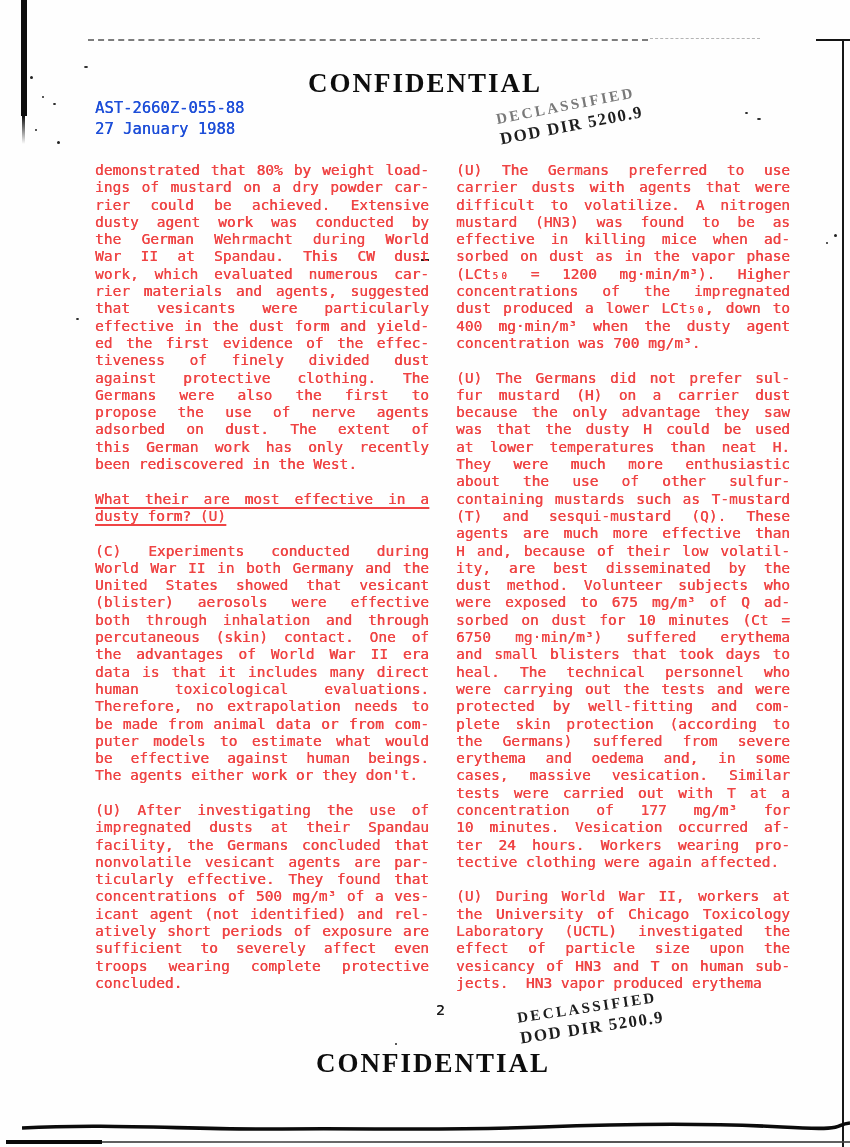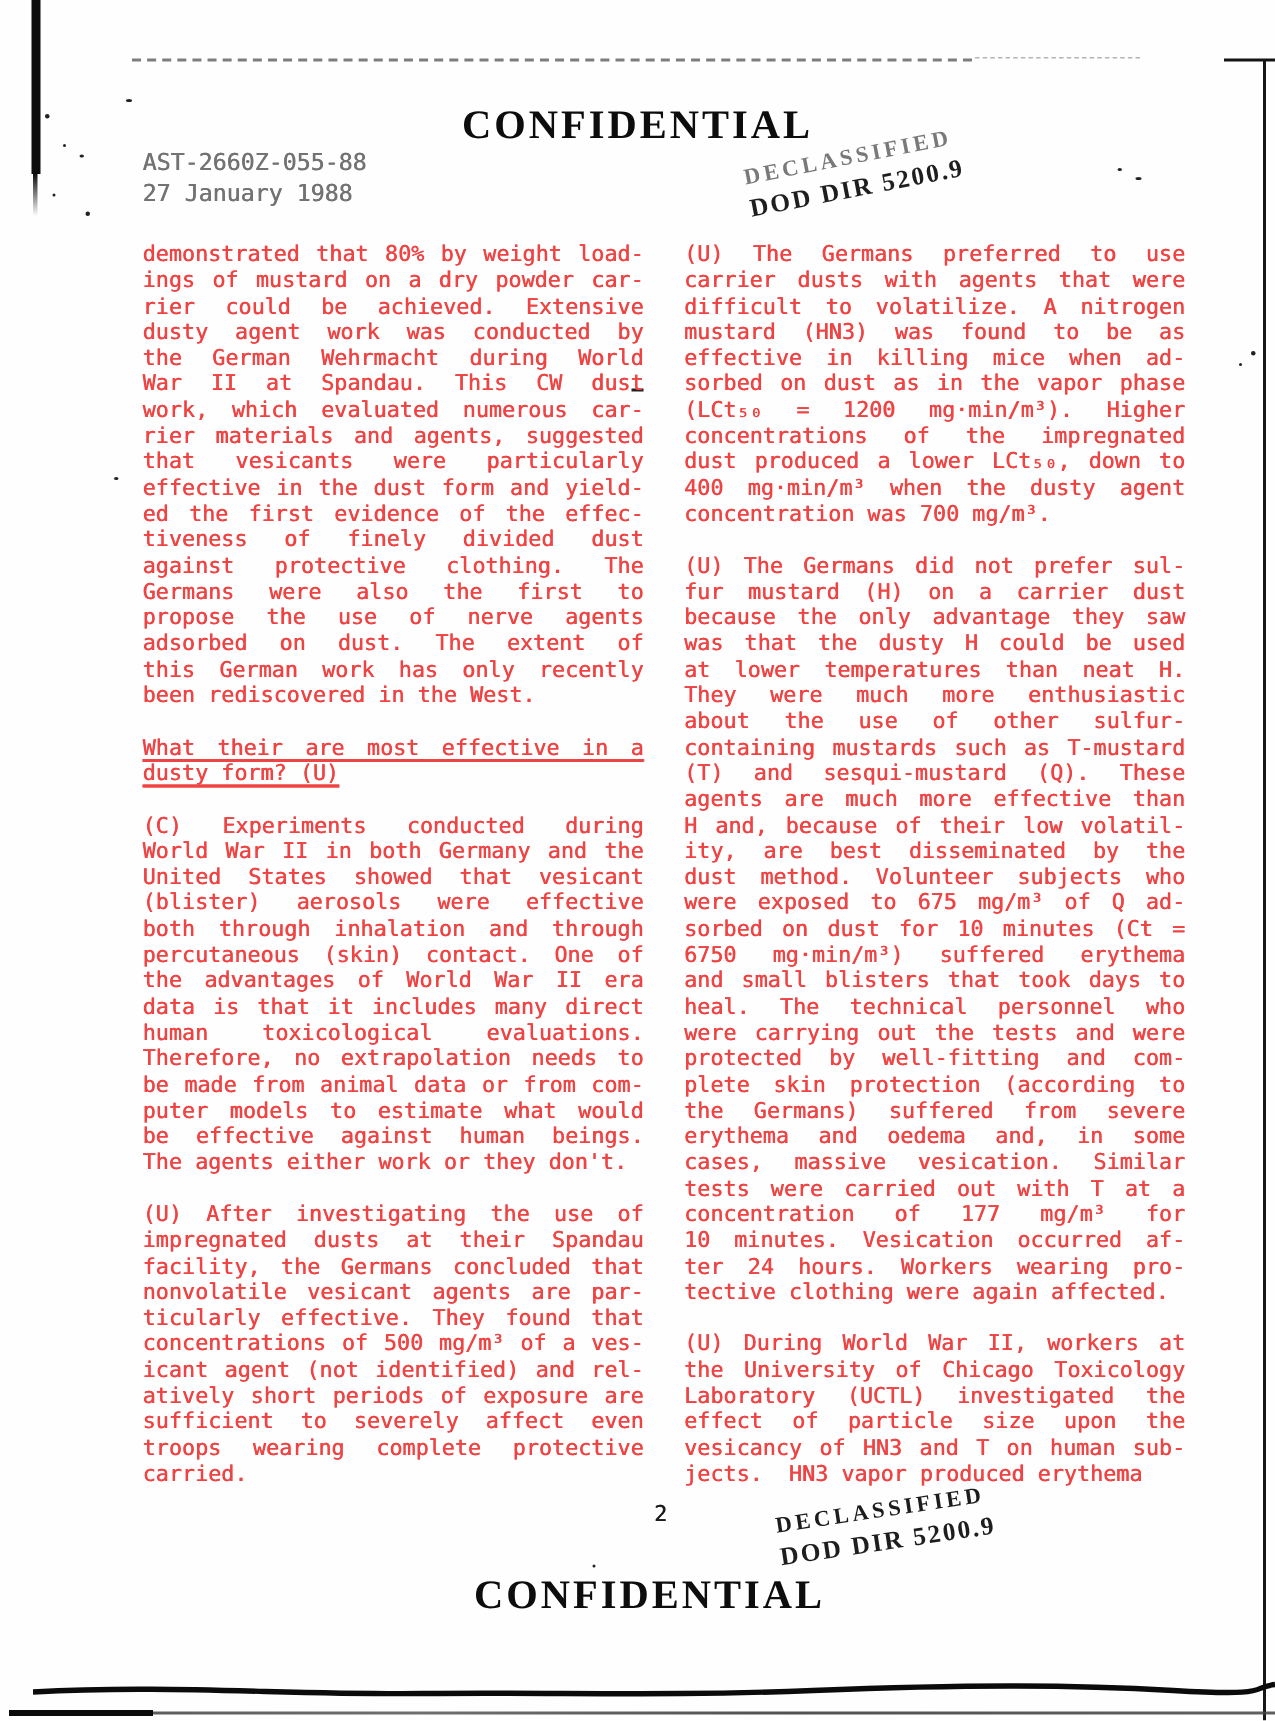--- a/index.html
+++ b/index.html
@@ -23,21 +23,21 @@
   .speck{position:absolute;background:#222;border-radius:50%;}
   .speck.dash{border-radius:0;}
 
   
   .classification{position:absolute;left:0;width:100%;text-align:center;
     font-family:Liberation Serif, serif;font-weight:bold;
     font-size:27px;letter-spacing:2px;color:#0d0d0d;}
   .classification.hdr{top:68px;}
   .classification.ftr{top:1048px;transform:translateX(8px);}
 
-  .docid{position:absolute;left:95px;top:98px;font-size:15.5px;line-height:21px;color:#737373;}
+  .docid{position:absolute;left:95px;top:98px;font-size:15.5px;line-height:21px;color:#1d4ed8;}
   .typewriter{text-shadow:0.35px 0 0 currentColor;}
 
   
   .stamp{position:absolute;font-family:"Liberation Serif", serif;font-weight:bold;
     color:#1e1e1e;line-height:1.25;white-space:nowrap;}
   .stamp.top{left:497px;top:96px;transform:rotate(-11deg);}
   .stamp.bottom{left:518px;top:998px;transform:rotate(-8.5deg);}
   .stamp .l1{display:block;font-size:15px;letter-spacing:2.5px;}
   .stamp.top .l1{color:#585858;opacity:.8;}
   .stamp .l2{display:block;font-size:17px;letter-spacing:1.5px;}
@@ -142,21 +142,21 @@
         <span class="jlines">(U)  After investigating the use of
 impregnated dusts at their Spandau
 facility, the Germans concluded that
 nonvolatile vesicant agents are par-
 ticularly effective.  They found that
 concentrations of 500 mg/m³ of a ves-
 icant agent (not identified) and rel-
 atively short periods of exposure are
 sufficient to severely affect even
 troops wearing complete protective</span>
-        <span class="lastline">carried.</span>
+        <span class="lastline">concluded.</span>
       </div>
     </div>
   <div id="col-right" class="col col-right typewriter">
       <div class="para">
         <span class="jlines">(U)  The Germans preferred to use
 carrier dusts with agents that were
 difficult to volatilize.  A nitrogen
 mustard (HN3) was found to be as
 effective in killing mice when ad-
 sorbed on dust as in the vapor phase

